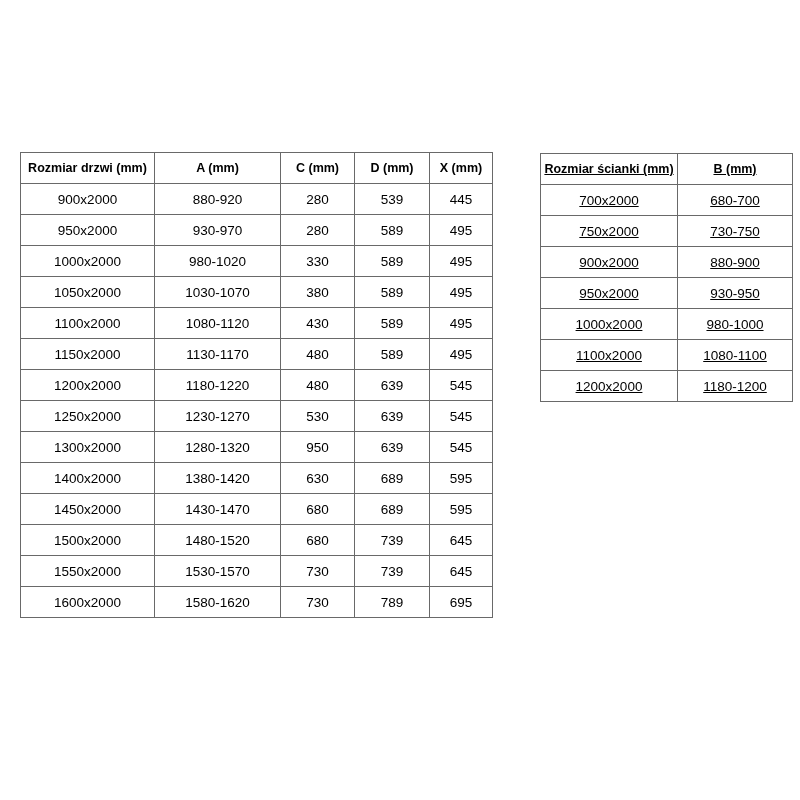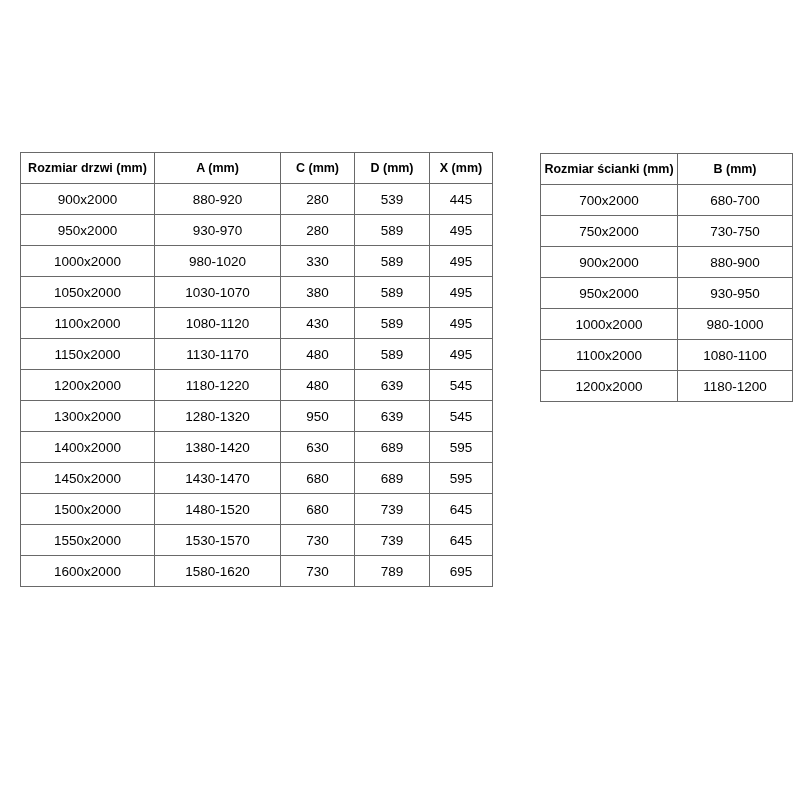--- a/index.html
+++ b/index.html
@@ -47,20 +47,21 @@
   }
   #door-table col.c0 { width: 134px; }
   #door-table col.c1 { width: 126px; }
   #door-table col.c2 { width: 74px; }
   #door-table col.c3 { width: 75px; }
   #door-table col.c4 { width: 63px; }
   #wall-table {
     left: 540px;
     top: 153px;
     width: 252px;
+    text-decoration: underline;
   }
   #wall-table col.c0 { width: 137px; }
   #wall-table col.c1 { width: 115px; }
 </style>
 </head>
 <body>
 
 <table id="door-table" class="spec-table">
   <colgroup>
     <col class="c0">
@@ -122,20 +123,27 @@
         <td>495</td>
       </tr>
       <tr>
         <td>1200x2000</td>
         <td>1180-1220</td>
         <td>480</td>
         <td>639</td>
         <td>545</td>
       </tr>
       <tr>
+        <td>1250x2000</td>
+        <td>1230-1270</td>
+        <td>530</td>
+        <td>639</td>
+        <td>545</td>
+      </tr>
+      <tr>
         <td>1300x2000</td>
         <td>1280-1320</td>
         <td>950</td>
         <td>639</td>
         <td>545</td>
       </tr>
       <tr>
         <td>1400x2000</td>
         <td>1380-1420</td>
         <td>630</td>

